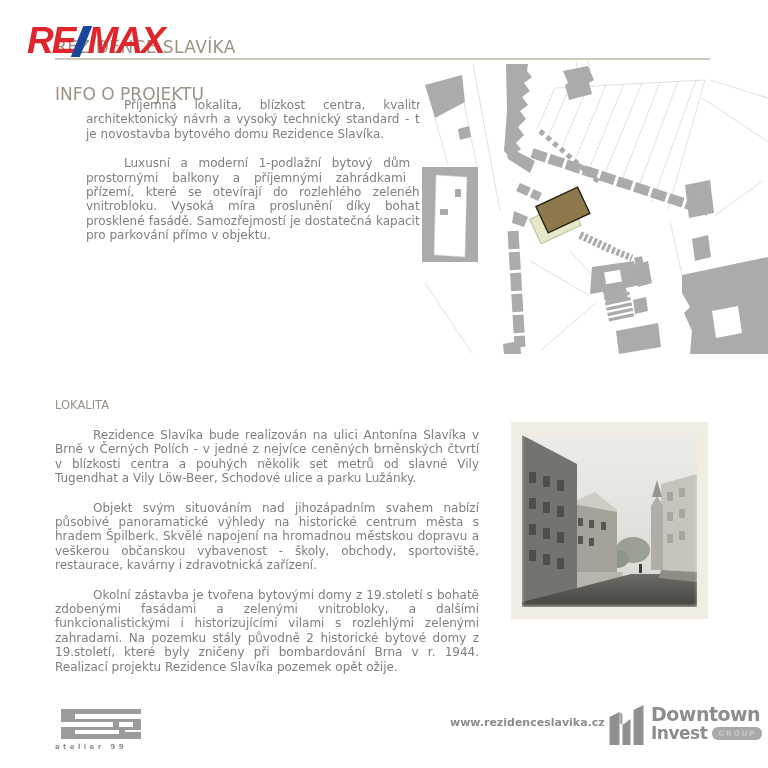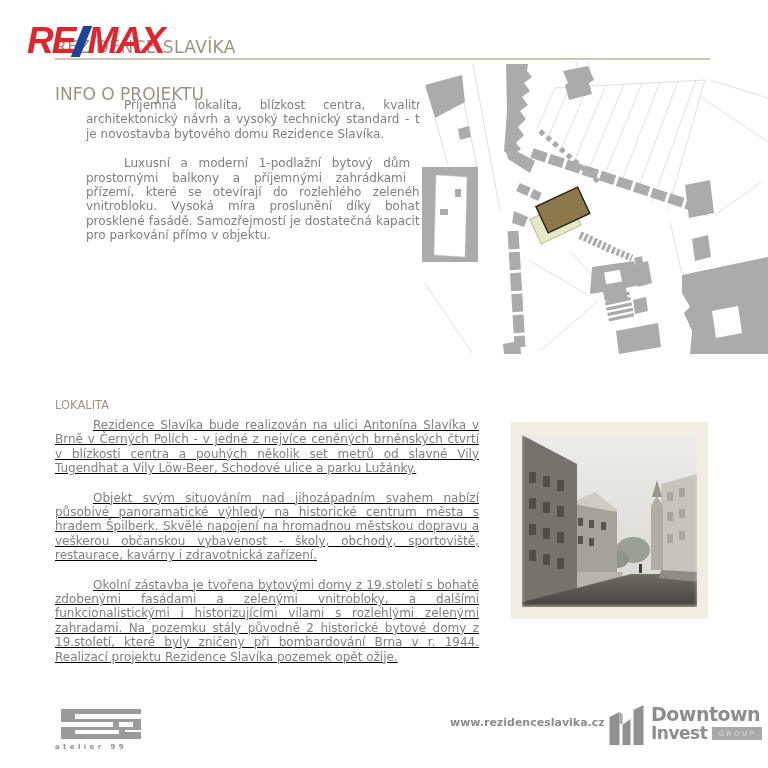--- a/index.html
+++ b/index.html
@@ -21,21 +21,21 @@
   }
   .remax .re,.remax .max{color:#e0262c;}
   .remax-slash{
     display:inline-block;width:9px;height:31px;background:#1b4598;
     transform:skewX(-22deg);margin:0 1px -4px 3px;
   }
   .rule{position:absolute;left:55px;top:58px;width:655px;height:2px;background:#cdc8bc;}
   .subtitle{position:absolute;left:55px;top:50px;font-size:17px;color:#9c9284;margin-top:34px;}
   
   .intro{position:absolute;left:55px;top:98px;width:341px;margin-left:31px;}
-  .lok-par{position:absolute;left:55px;top:418px;width:424px;text-decoration:underline;}
+  .lok-par{position:absolute;left:55px;top:428px;width:424px;}
   .bodytext p{
     margin:0 0 15px 0;font-size:12px;line-height:14.4px;color:#7f7f7f;
     text-align:justify;text-indent:38px;
   }
   .lok-head{
     position:absolute;left:55px;top:398px;font-size:11.5px;color:#9c9284;
   }
   
   .siteplan{position:absolute;left:420px;top:61px;width:348px;height:293px;}
   .photo{position:absolute;left:511px;top:422px;width:197px;height:197px;}
@@ -52,21 +52,21 @@
   }
   .web{
     position:absolute;left:450px;top:716px;font-size:11px;font-weight:bold;color:#8c8c8c;
   }
   .downtown{position:absolute;left:609px;top:705px;display:flex;align-items:flex-start;}
   .dt-text{margin-left:5px;color:#8d8d8d;font-weight:bold;line-height:1;}
   .dt-line1{font-size:19px;letter-spacing:-.5px;}
   .dt-line2{font-size:17px;letter-spacing:-.5px;margin-top:1px;display:flex;align-items:center;}
   .dt-badge{
     display:inline-block;margin-left:5px;background:#a9a9a9;color:#c6c6c6;
-    font-size:7.5px;font-weight:bold;letter-spacing:1.6px;padding:3px 6px 2px 6px;
+    font-size:7.5px;font-weight:bold;letter-spacing:1.6px;padding:3px 6px 2px 6px;border-radius:6px;
   }
 </style>
 </head>
 <body>
 
 <div class="page">
 
   <div class="title">REZIDENCE SLAVÍKA</div>
   <div class="remax">
     <span class="re">RE</span><span class="remax-slash"></span><span class="max">MAX</span>

